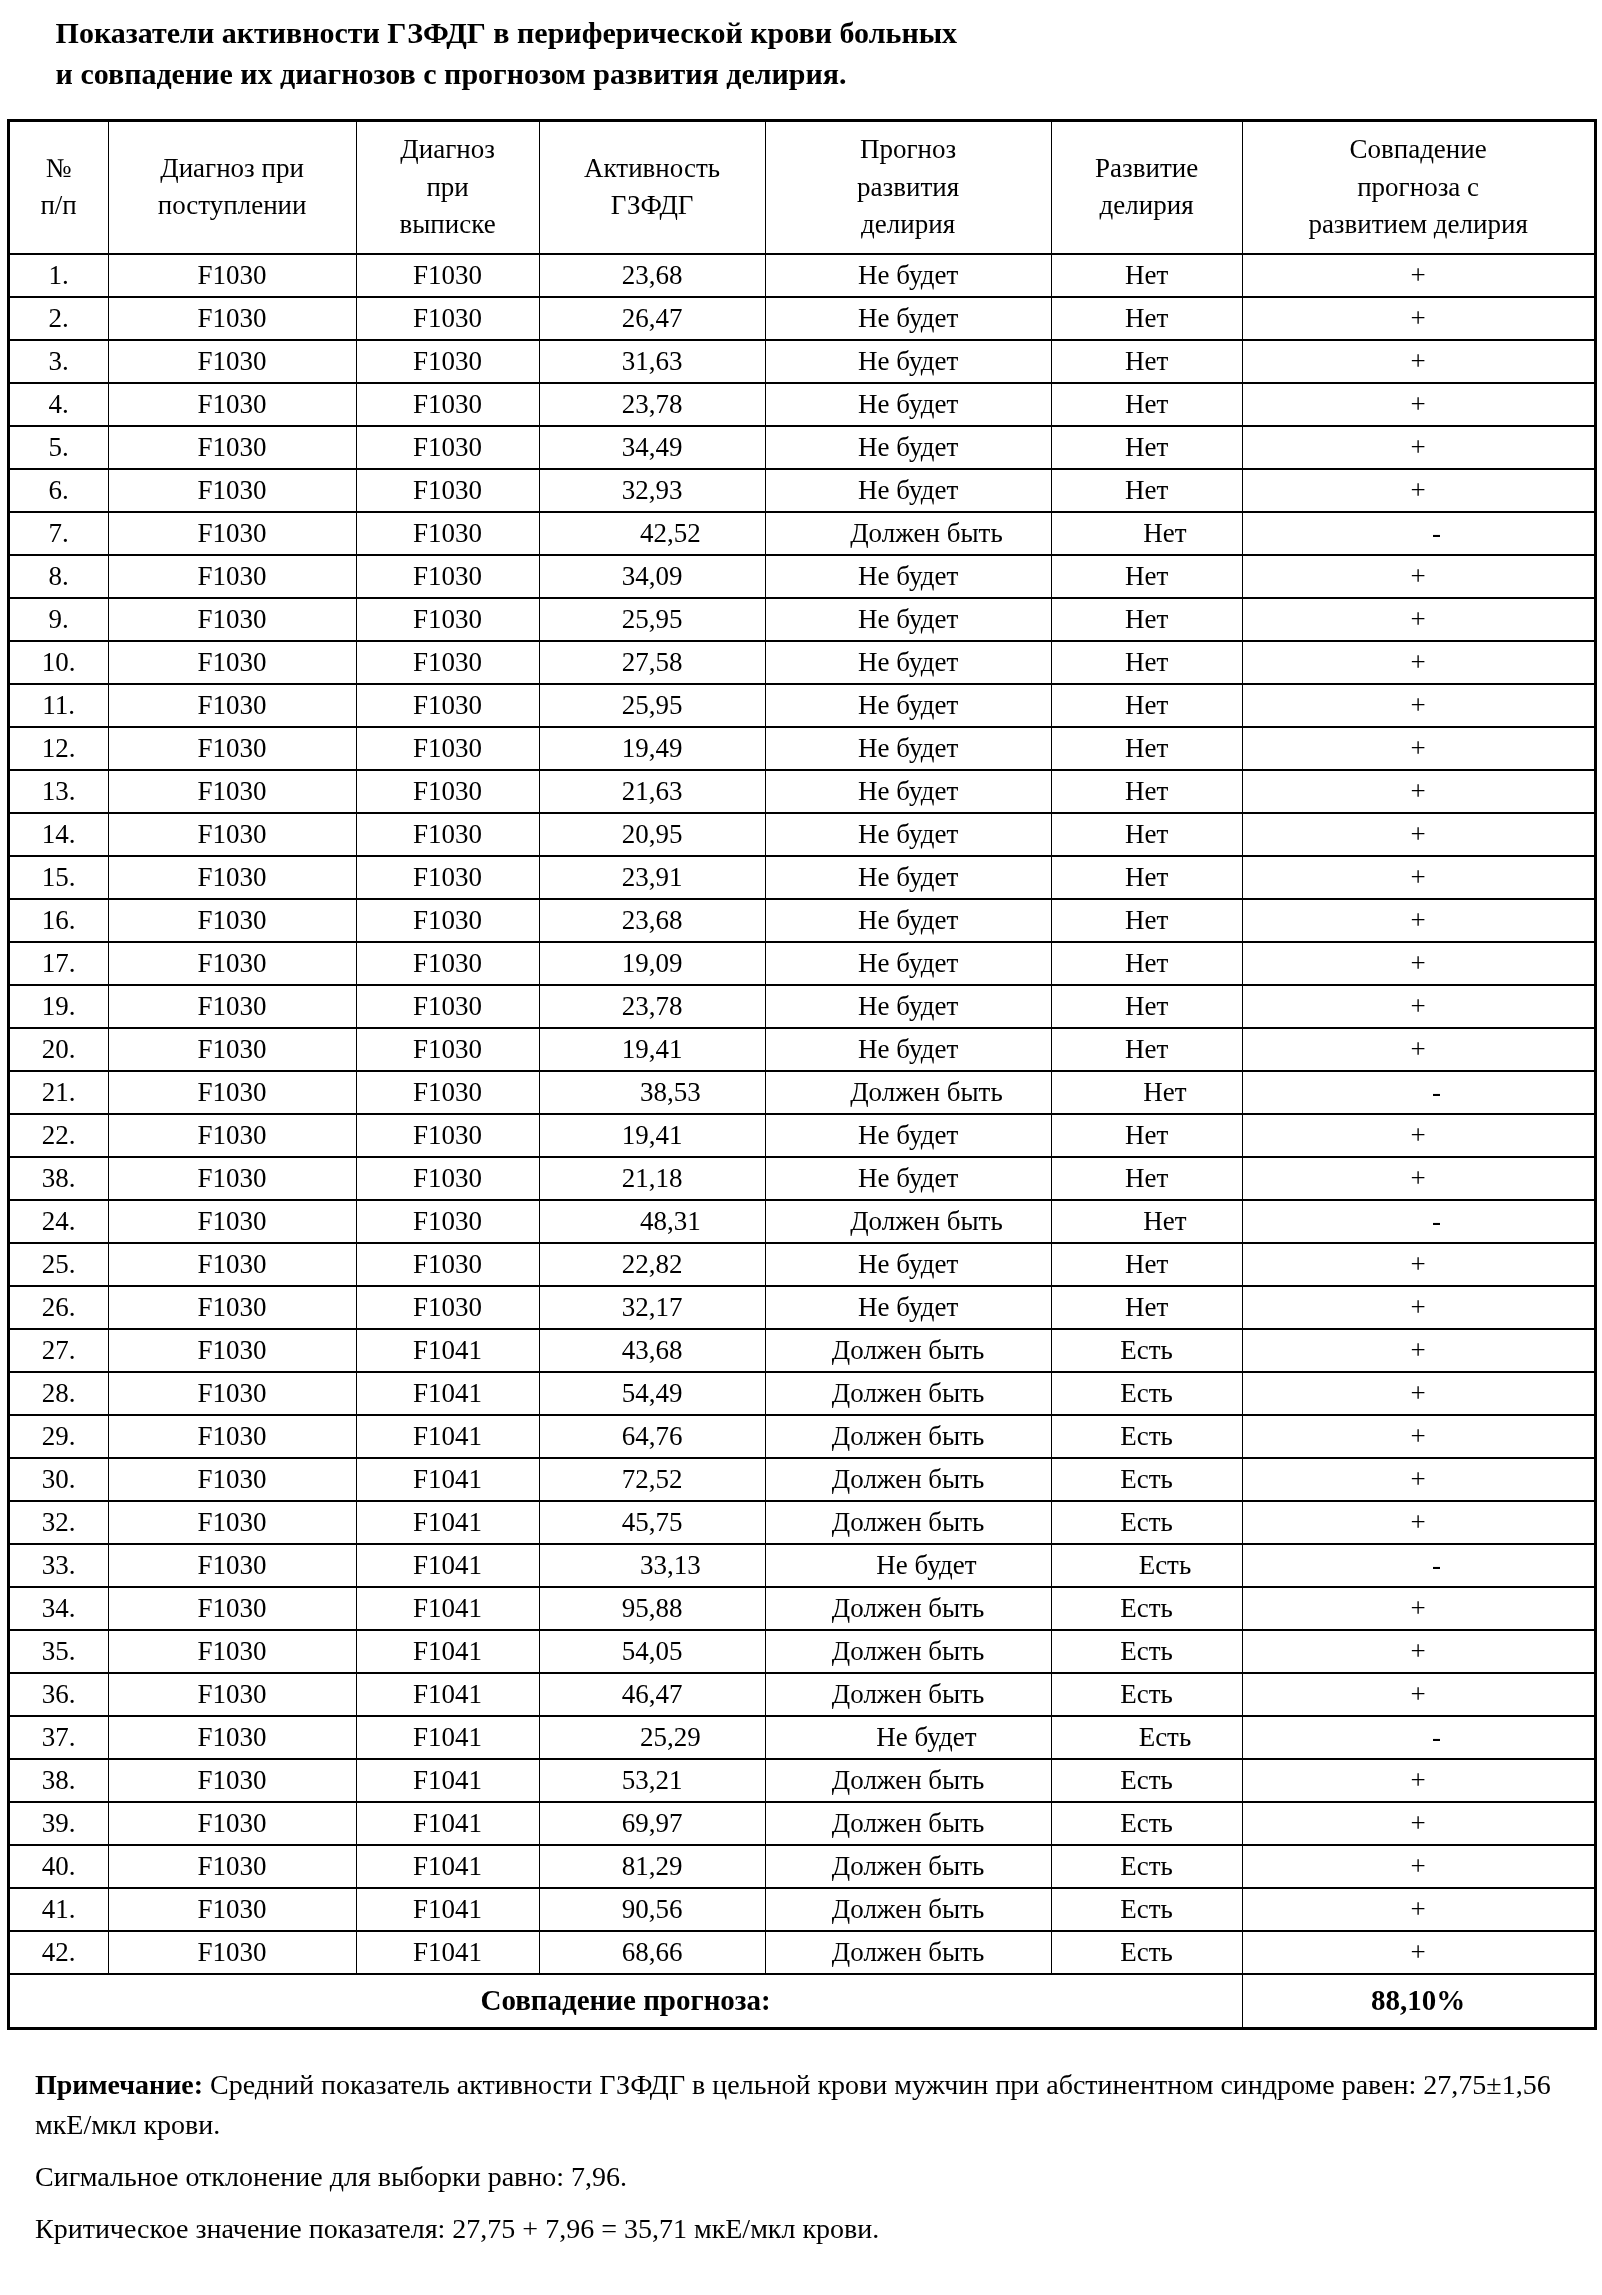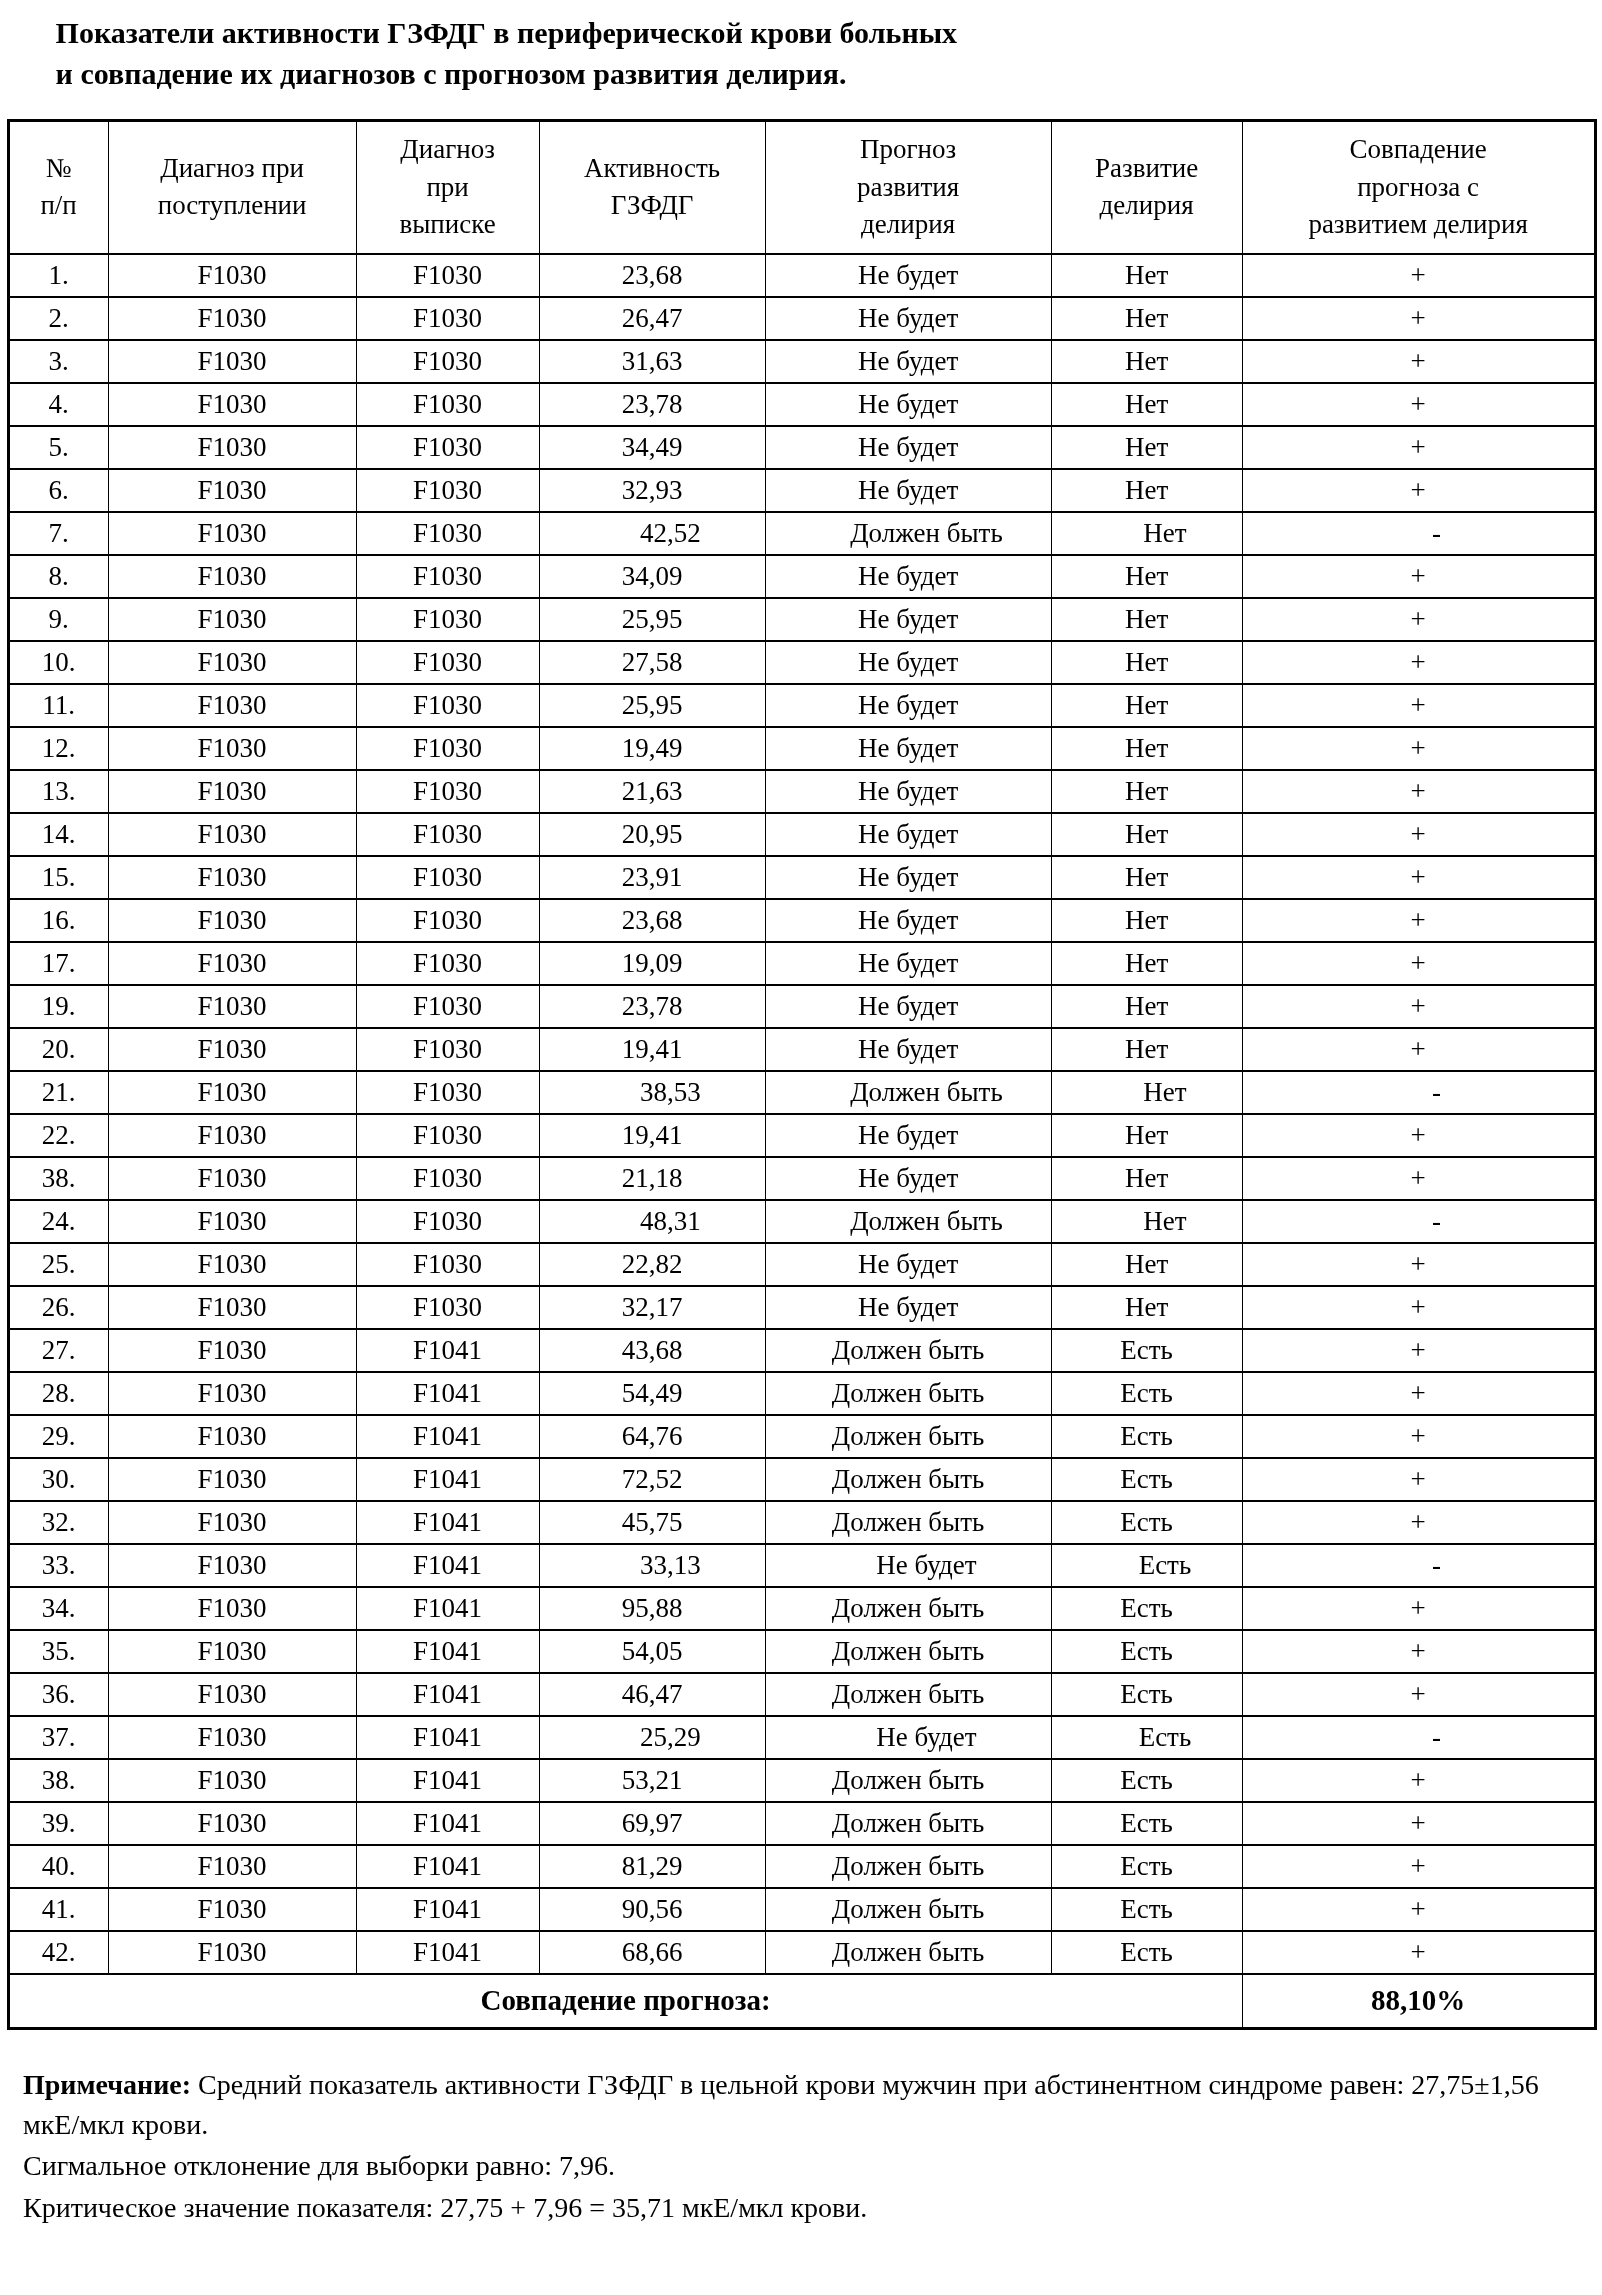--- a/index.html
+++ b/index.html
@@ -55,21 +55,21 @@
   }
   td.total-label{
     text-align:right;
     padding-right:18px;
   }
   .notes{
     margin:35px 16.4px 0 16.4px;
     font-size:28px;
     line-height:40px;
   }
-  .notes p{margin:0;}
+  .notes p{margin:12px;}
   .notes .note-label{font-weight:bold;}
   .notes .spaced{margin-top:1.6px;}
 </style>
 </head>
 <body>
 
 <div class="page">
 
   <div class="doc-title">
     <div>Показатели активности ГЗФДГ в периферической крови больных</div>

